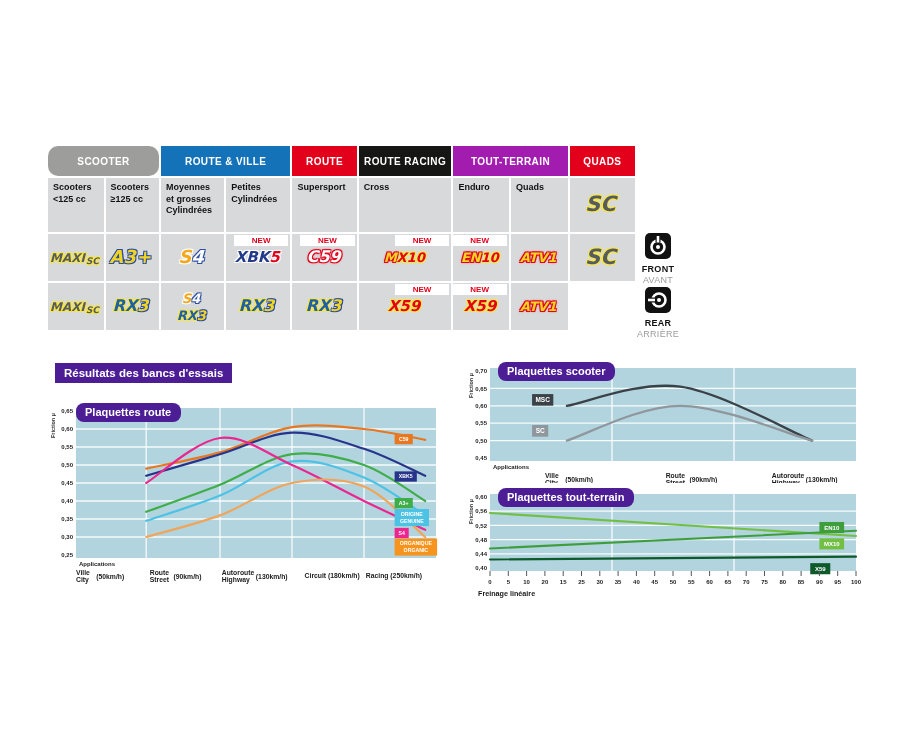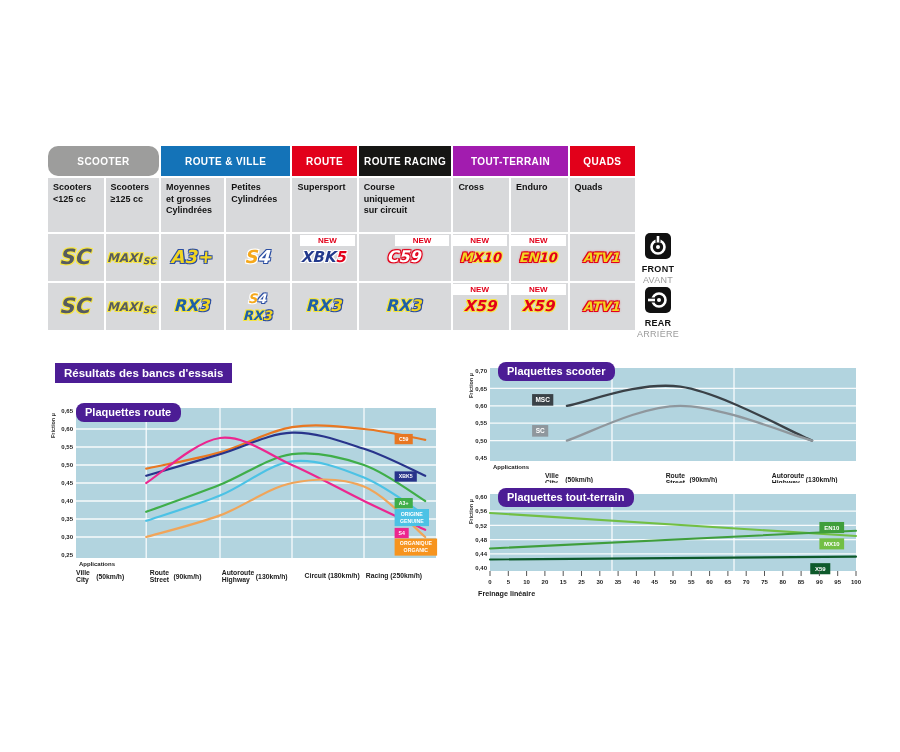--- a/index.html
+++ b/index.html
@@ -55,23 +55,20 @@
       <div class="sub-cell">Scooters
 &lt;125 cc</div>
       <div class="sub-cell">Scooters
 ≥125 cc</div>
       <div class="sub-cell">Moyennes
 et grosses
 Cylindrées</div>
       <div class="sub-cell">Petites
 Cylindrées</div>
       <div class="sub-cell">Supersport</div>
-      <div class="sub-cell">Course
-uniquement
-sur circuit</div>
       <div class="sub-cell">Cross</div>
       <div class="sub-cell">Enduro</div>
       <div class="sub-cell">Quads</div>
       <div class="logo-cell">
         <div class="logo-line"><span class="t-gray ol-yel s21">SC</span></div>
       </div>
       <div class="logo-cell">
         <div class="logo-line"><span class="t-gray ol-yel s12">MAXI</span><span class="t-gray ol-yel s9 sub">SC</span></div>
       </div>
       <div class="logo-cell">

